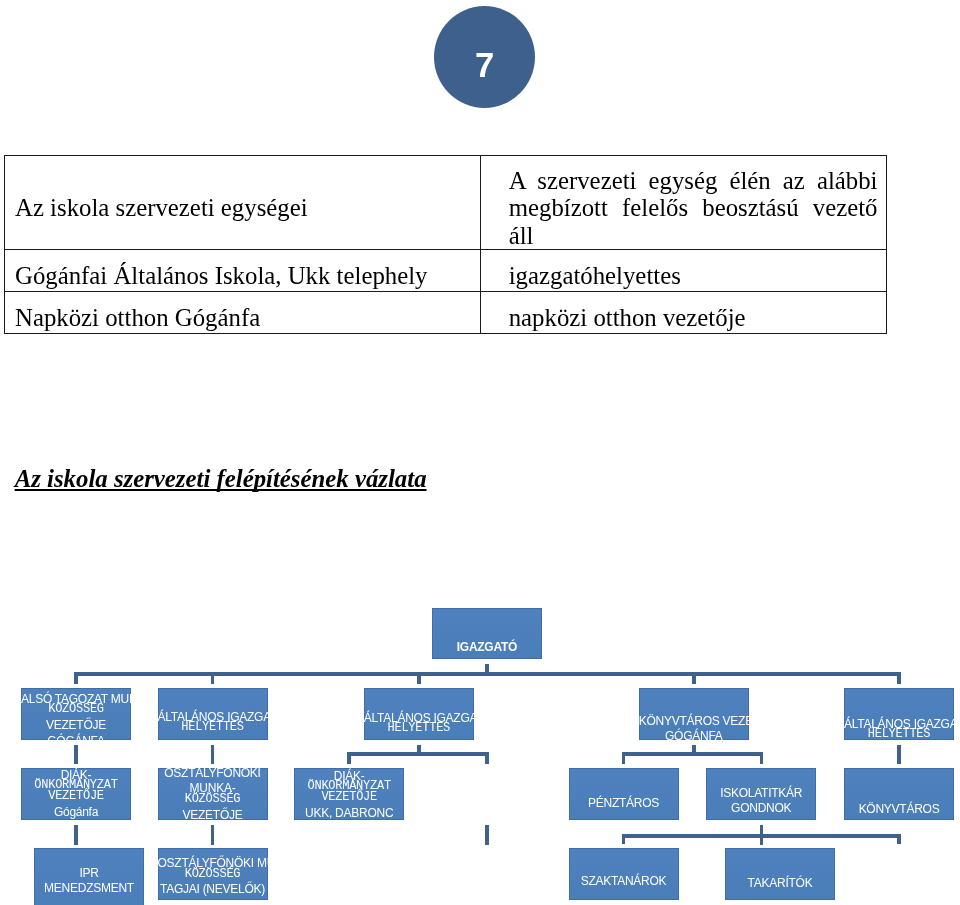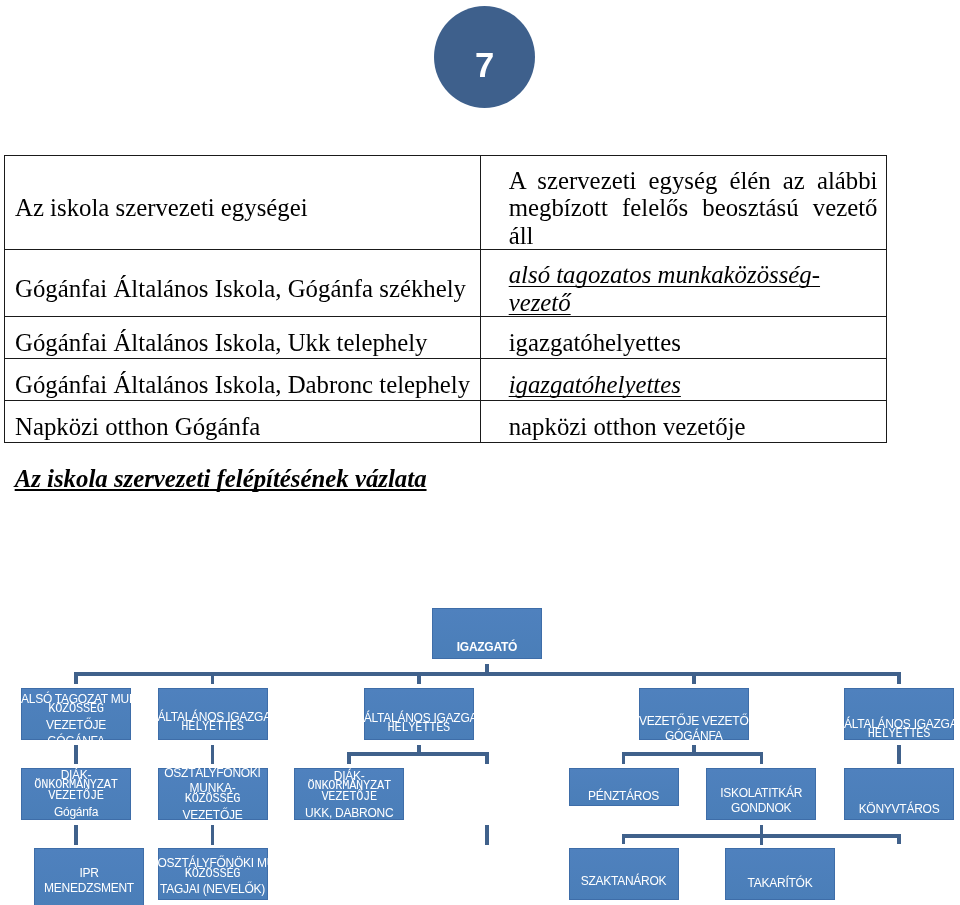--- a/index.html
+++ b/index.html
@@ -46,30 +46,22 @@
 
   <div class="pagenum">7</div>
 
   <table class="tbl">
     <tbody>
       <tr class="r-head">
         <td class="c0">Az iskola szervezeti egységei</td>
         <td class="c1">A szervezeti egység élén az alábbi megbízott felelős beosztású vezető áll</td>
       </tr>
       <tr class="r-body">
-        <td class="c0">Gógánfai Általános Iskola, Gógánfa székhely</td>
-        <td class="c1"><span class="em">alsó tagozatos munkaközösség-vezető</span></td>
-      </tr>
-      <tr class="r-body">
         <td class="c0">Gógánfai Általános Iskola, Ukk telephely</td>
         <td class="c1"><span class="">igazgatóhelyettes</span></td>
-      </tr>
-      <tr class="r-body">
-        <td class="c0">Gógánfai Általános Iskola, Dabronc telephely</td>
-        <td class="c1"><span class="em">igazgatóhelyettes</span></td>
       </tr>
       <tr class="r-body">
         <td class="c0">Napközi otthon Gógánfa</td>
         <td class="c1"><span class="">napközi otthon vezetője</span></td>
       </tr>
     </tbody>
   </table>
 
   <div class="heading">Az iskola szervezeti felépítésének vázlata</div>
 
@@ -119,21 +111,21 @@
         </div>
     </div>
     <div class="node" style="left:363.8px;top:688.0px;width:110.0px;height:51.5px">
       <div class="txt" style="--nudge:9.1px">
           <p class="ln b0">ÁLTALÁNOS IGAZGATÓ-</p>
           <p class="ln b1">HELYETTES</p>
         </div>
     </div>
     <div class="node" style="left:638.8px;top:688.0px;width:110.0px;height:51.5px">
       <div class="txt" style="--nudge:15.1px">
-          <p class="ln b0">VEZETŐJE VEZETŐ</p>
+          <p class="ln b0">KÖNYVTÁROS VEZETŐ</p>
           <p class="ln b2">GÓGÁNFA</p>
         </div>
     </div>
     <div class="node" style="left:844.0px;top:688.0px;width:110.0px;height:51.5px">
       <div class="txt" style="--nudge:15.4px">
           <p class="ln b0">ÁLTALÁNOS IGAZGATÓ-</p>
           <p class="ln b1">HELYETTES</p>
         </div>
     </div>
     <div class="node" style="left:21.0px;top:768.0px;width:110.0px;height:51.5px">
@@ -153,21 +145,21 @@
         </div>
     </div>
     <div class="node" style="left:294.2px;top:768.0px;width:110.0px;height:51.5px">
       <div class="txt" style="--nudge:0.4px">
           <p class="ln b0">DIÁK-</p>
           <p class="ln b1">ÖNKORMÁNYZAT</p>
           <p class="ln b1">VEZETŐJE</p>
           <p class="ln b2">UKK, DABRONC</p>
         </div>
     </div>
-    <div class="node" style="left:568.5px;top:768.0px;width:110.0px;height:38px">
+    <div class="node" style="left:568.5px;top:768.0px;width:110.0px;height:52px">
       <div class="txt" style="--nudge:9.5px">
           <p class="ln b0">PÉNZTÁROS</p>
         </div>
     </div>
     <div class="node" style="left:706.2px;top:768.0px;width:110.0px;height:51.5px">
       <div class="txt" style="--nudge:6.6px">
           <p class="ln b0">ISKOLATITKÁR</p>
           <p class="ln b2">GONDNOK</p>
         </div>
     </div>

